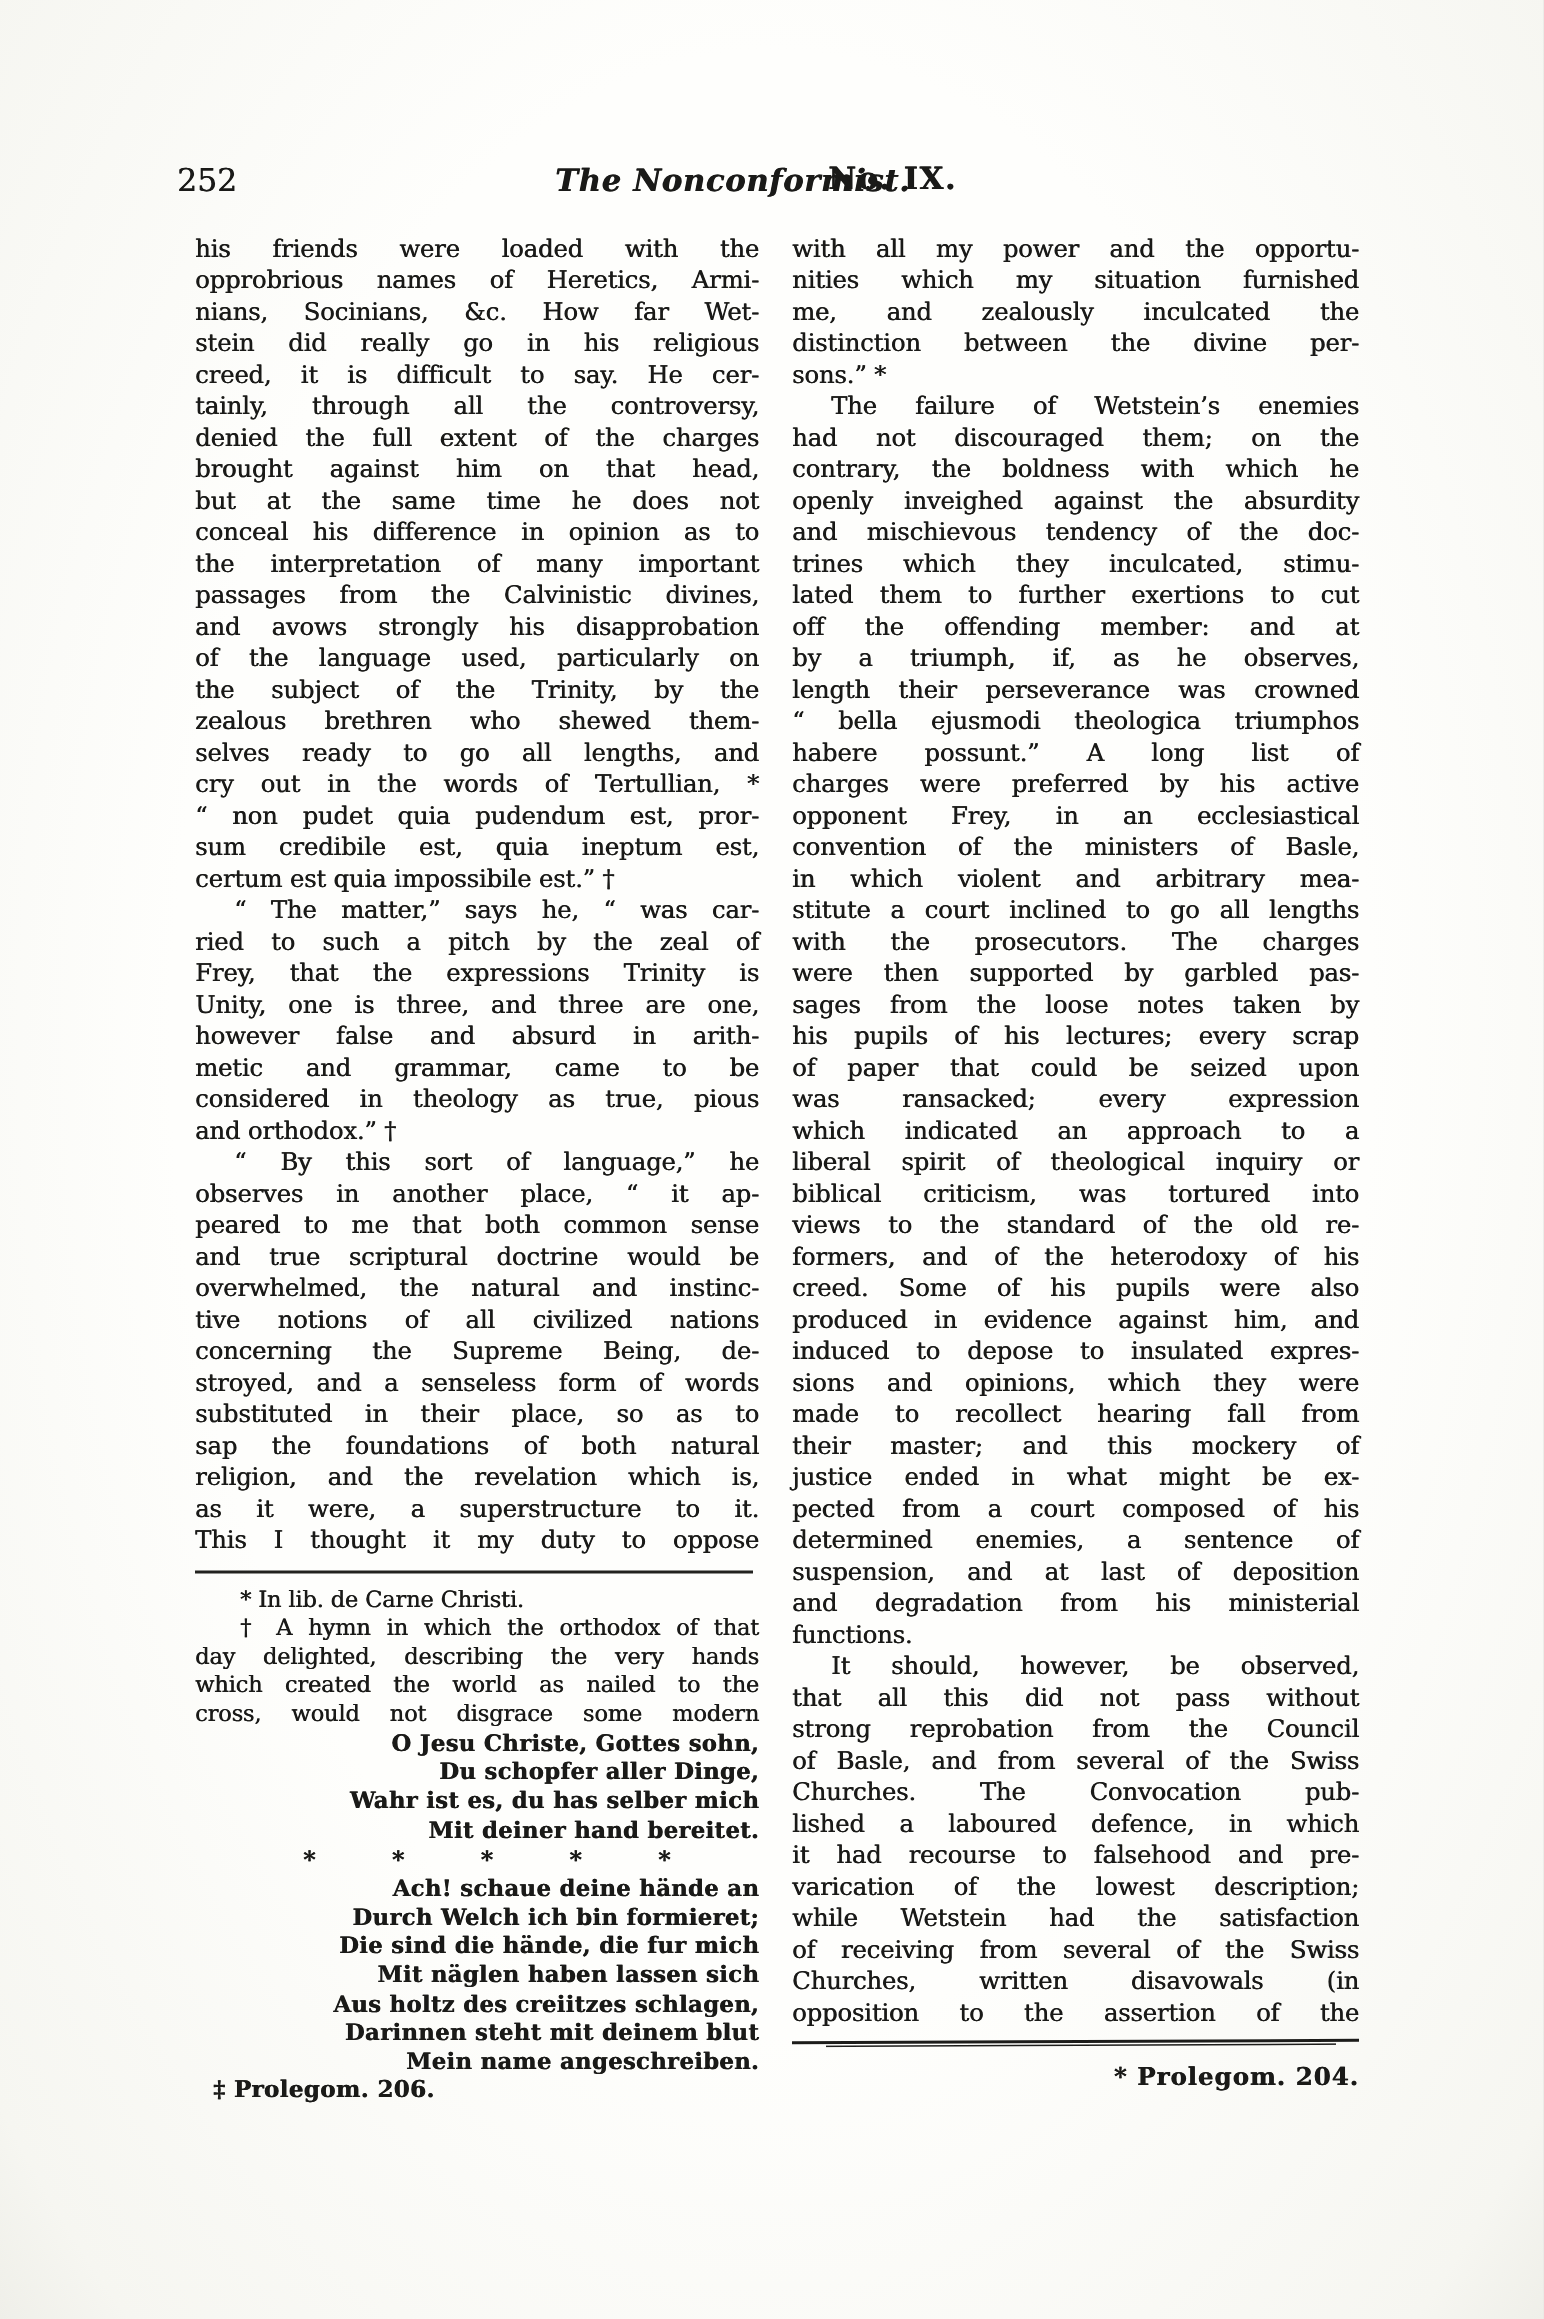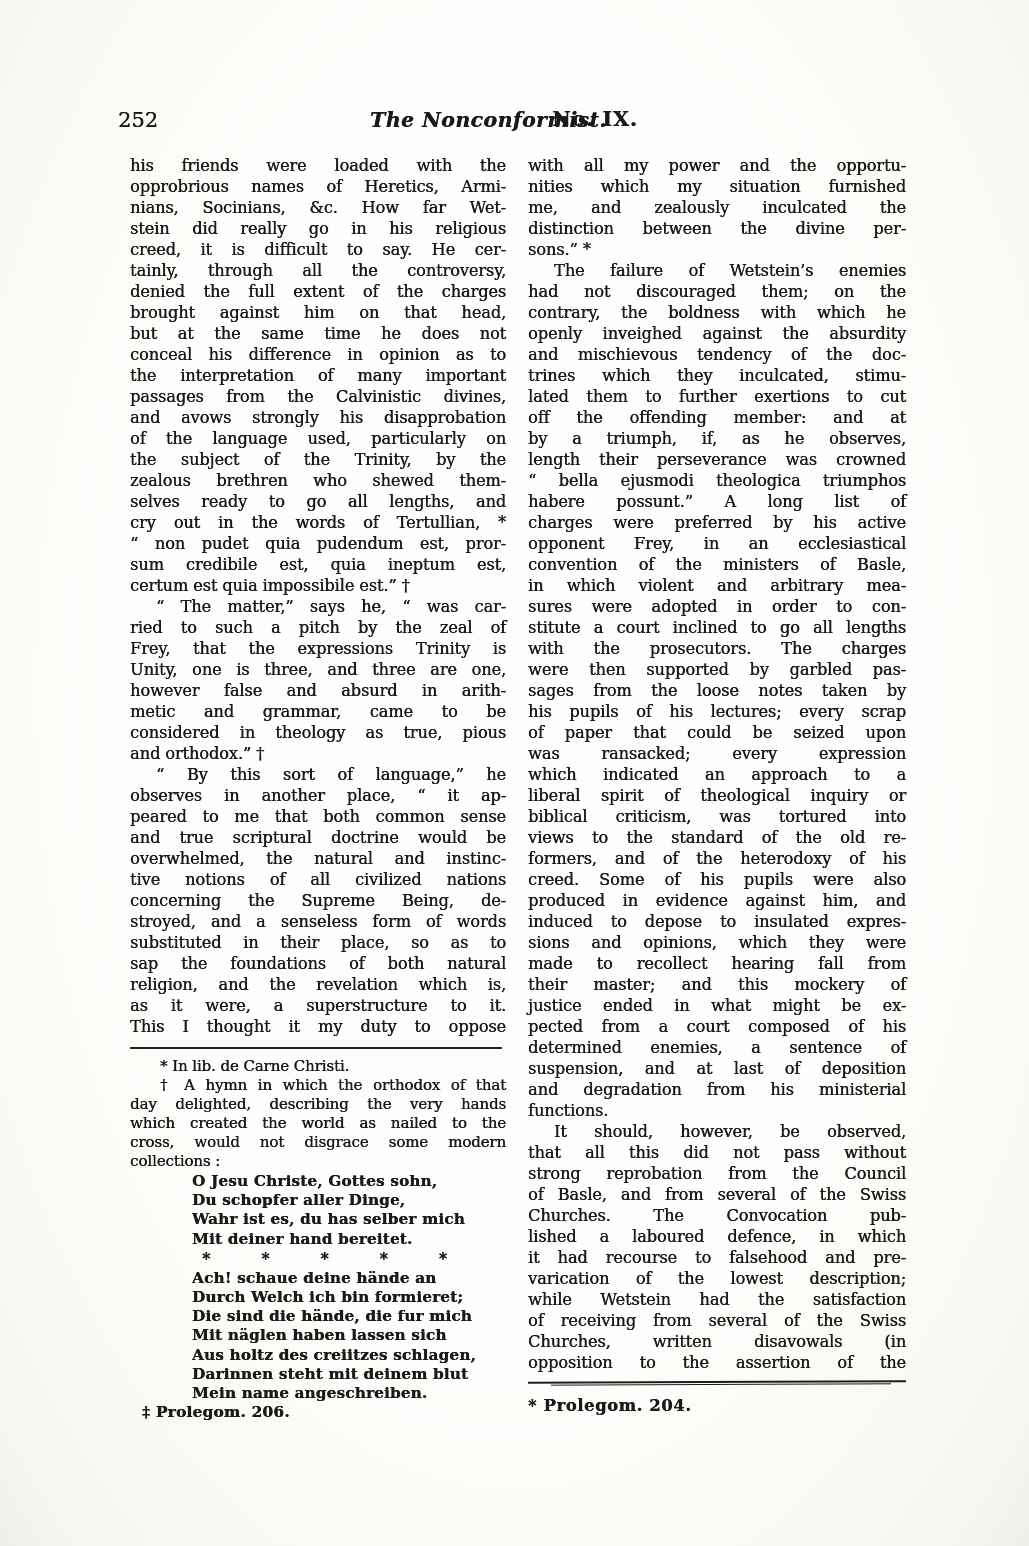--- a/index.html
+++ b/index.html
@@ -32,24 +32,24 @@
     height:4px;margin-top:8px;width:100%;
     background:
       linear-gradient(to right,#1c1c1a 0 100%) top/100% 2px no-repeat,
       linear-gradient(to right,transparent 0 6%, #1c1c1a 6% 96%, transparent 96%) bottom/100% 1px no-repeat;
     transform:rotate(-0.25deg);
   }
   .fn{margin-top:8px;}
   .fn .tl{font-size:15px;line-height:19px;letter-spacing:-0.1px;}
   .fn .tl.ind{text-indent:30px;}
   .verse{margin-left:62px;margin-top:1px;}
-  .verse .tl{font-size:15.2px;line-height:19.2px;text-align:left;text-align-last:auto;font-weight:bold;letter-spacing:0.2px;}
+  .verse .tl{font-size:15.2px;line-height:19.2px;text-align:right;text-align-last:auto;font-weight:bold;letter-spacing:0.2px;}
   .stars{display:flex;justify-content:space-between;width:245px;margin-left:72px;font-size:16px;line-height:19px;font-weight:bold;}
   .note3{font-size:15.4px;line-height:19.2px;margin-left:12px;font-weight:bold;letter-spacing:0.2px;}
-  .fncenter{text-align:left;font-size:16.4px;margin-top:11px;font-weight:bold;letter-spacing:0.6px;}
+  .fncenter{text-align:right;font-size:16.4px;margin-top:11px;font-weight:bold;letter-spacing:0.6px;}
 </style>
 </head>
 <body>
 
 <div class="page">
 
   <div class="hdr-num">252</div>
   <div class="hdr-title">The Nonconformist.</div>
   <div class="hdr-issue">No. IX.</div>
 
@@ -98,21 +98,20 @@
         <div class="tl">as it were, a superstructure to it.</div>
         <div class="tl">This I thought it my duty to oppose</div>
       </div>
     <div class="fnrule"></div>
     <div class="fn">
         <div class="tl end ind">* In lib. de Carne Christi.</div>
         <div class="tl ind">† A hymn in which the orthodox of that</div>
         <div class="tl">day delighted, describing the very hands</div>
         <div class="tl">which created the world as nailed to the</div>
         <div class="tl">cross, would not disgrace some modern</div>
-        <div class="tl end">collections :</div>
       </div>
     <div class="verse">
         <div class="tl">O Jesu Christe, Gottes sohn,</div>
         <div class="tl">Du schopfer aller Dinge,</div>
         <div class="tl">Wahr ist es, du has selber mich</div>
         <div class="tl">Mit deiner hand bereitet.</div>
       </div>
     <div class="stars">
         <span>*</span>
         <span>*</span>
@@ -148,21 +147,20 @@
         <div class="tl">lated them to further exertions to cut</div>
         <div class="tl">off the offending member: and at</div>
         <div class="tl">by a triumph, if, as he observes,</div>
         <div class="tl">length their perseverance was crowned</div>
         <div class="tl">“ bella ejusmodi theologica triumphos</div>
         <div class="tl">habere possunt.”  A long list of</div>
         <div class="tl">charges were preferred by his active</div>
         <div class="tl">opponent Frey, in an ecclesiastical</div>
         <div class="tl">convention of the ministers of Basle,</div>
         <div class="tl">in which violent and arbitrary mea-</div>
-        <div class="tl">sures were adopted in order to con-</div>
         <div class="tl">stitute a court inclined to go all lengths</div>
         <div class="tl">with the prosecutors.  The charges</div>
         <div class="tl">were then supported by garbled pas-</div>
         <div class="tl">sages from the loose notes taken by</div>
         <div class="tl">his pupils of his lectures; every scrap</div>
         <div class="tl">of paper that could be seized upon</div>
         <div class="tl">was ransacked; every expression</div>
         <div class="tl">which indicated an approach to a</div>
         <div class="tl">liberal spirit of theological inquiry or</div>
         <div class="tl">biblical criticism, was tortured into</div>

